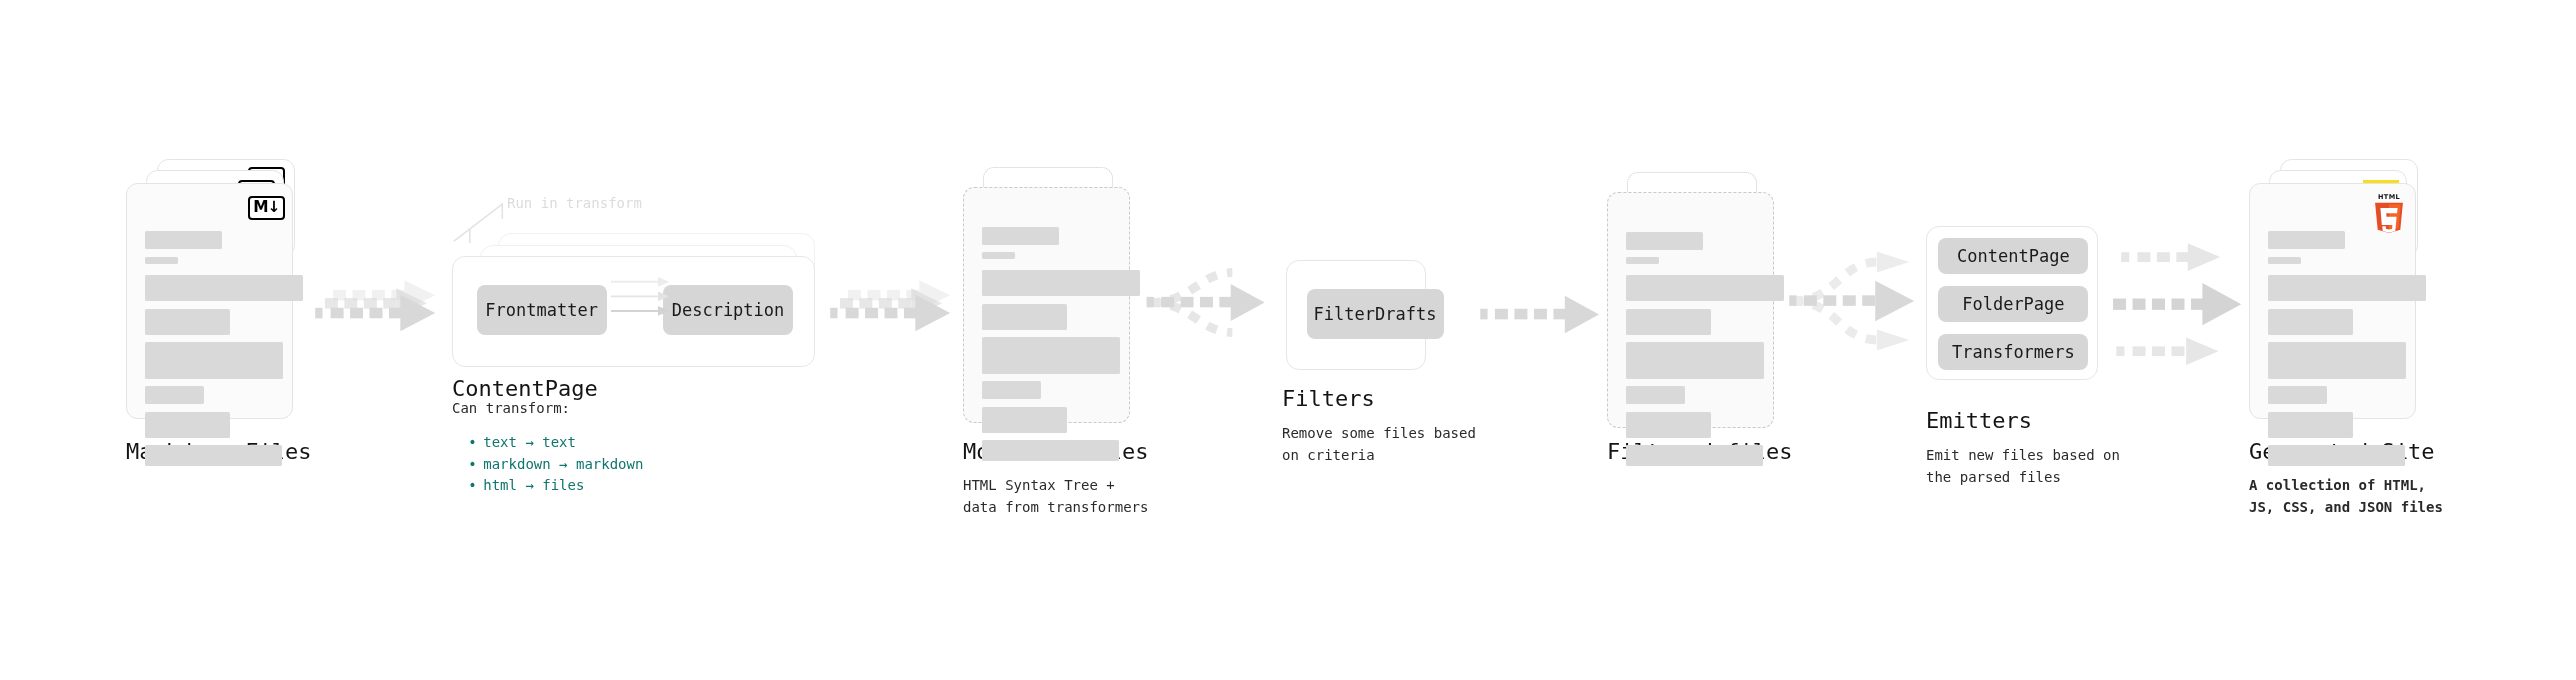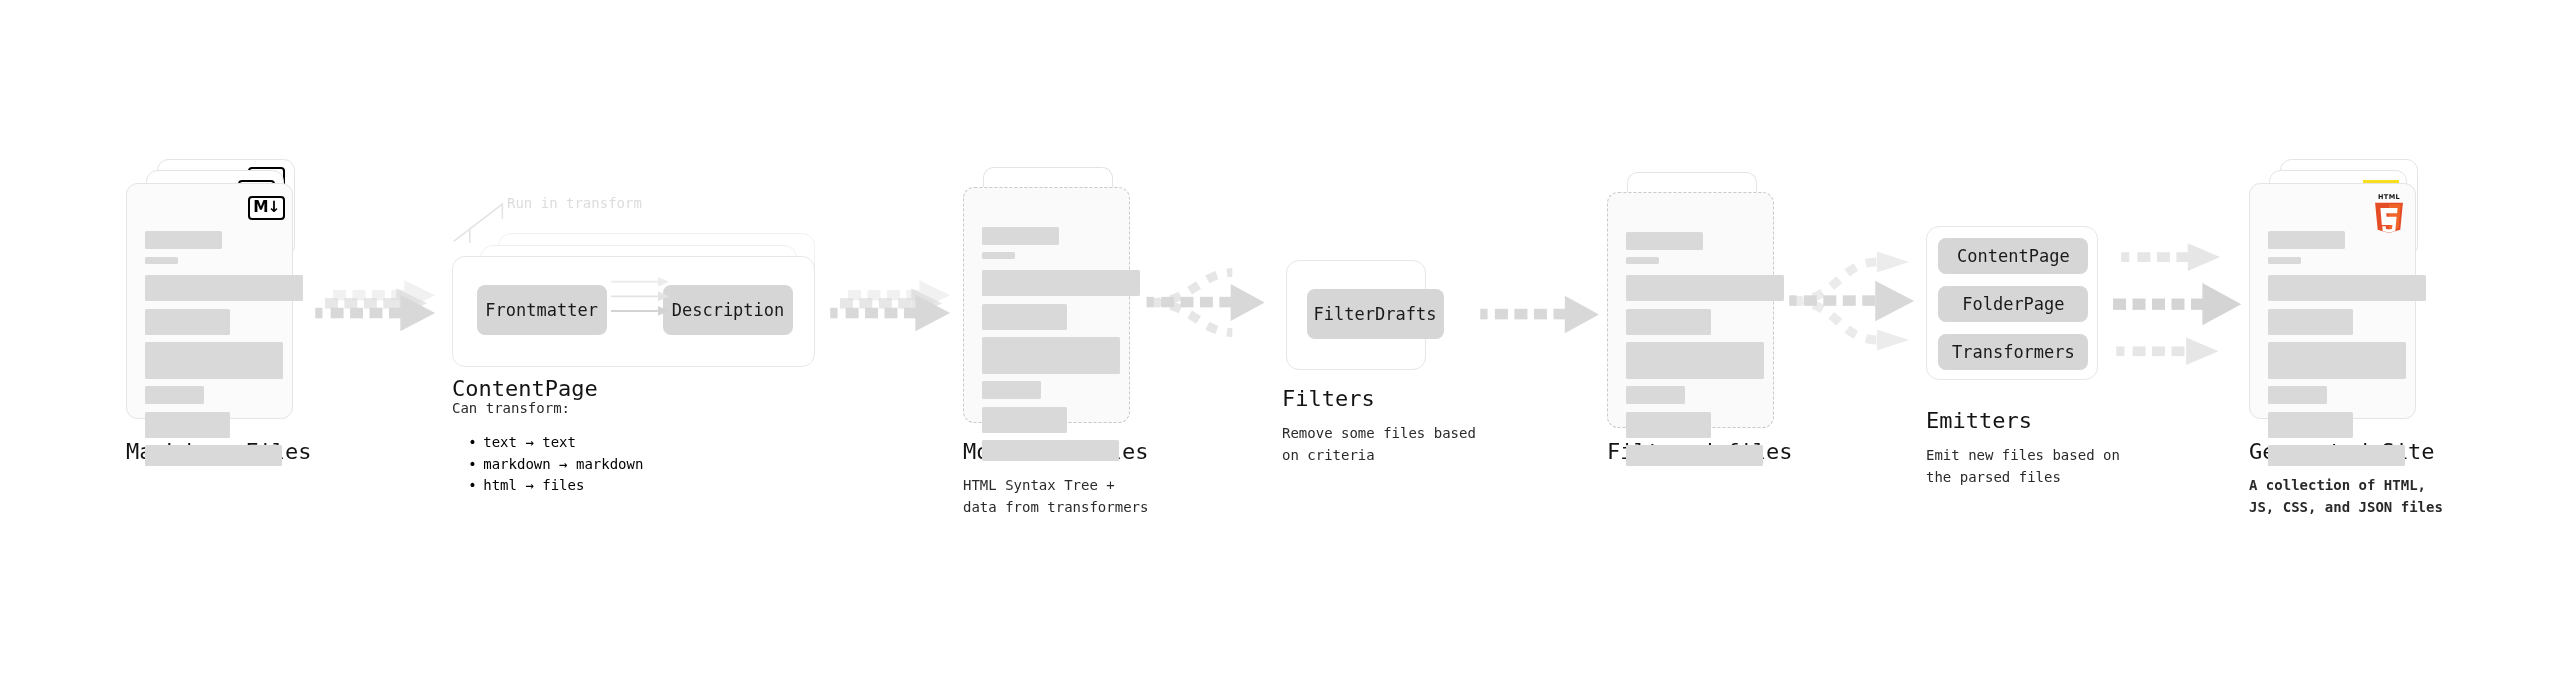--- a/index.html
+++ b/index.html
@@ -78,21 +78,21 @@
   .chip.pale2{background:#ededed;}
 
   
   .title{
     position:absolute;font-size:22px;color:#141414;white-space:nowrap;letter-spacing:0px;
   }
   .subtitle{
     position:absolute;font-size:14px;color:#2a2a2a;line-height:1.55;white-space:pre;
   }
   .sublist{
-    position:absolute;font-size:14px;color:#000000;line-height:1.55;
+    position:absolute;font-size:14px;color:#0f766e;line-height:1.55;
   }
   .sublist ul{margin:0;padding:0 0 0 16.3px;list-style:none;}
   .sublist li{white-space:nowrap;}
   .sublist li:before{content:"\2022";margin-right:6.5px;}
 
   .runlabel{
     position:absolute;font-size:14px;color:#dcdcdc;white-space:nowrap;
   }
 
   svg{overflow:visible;}

